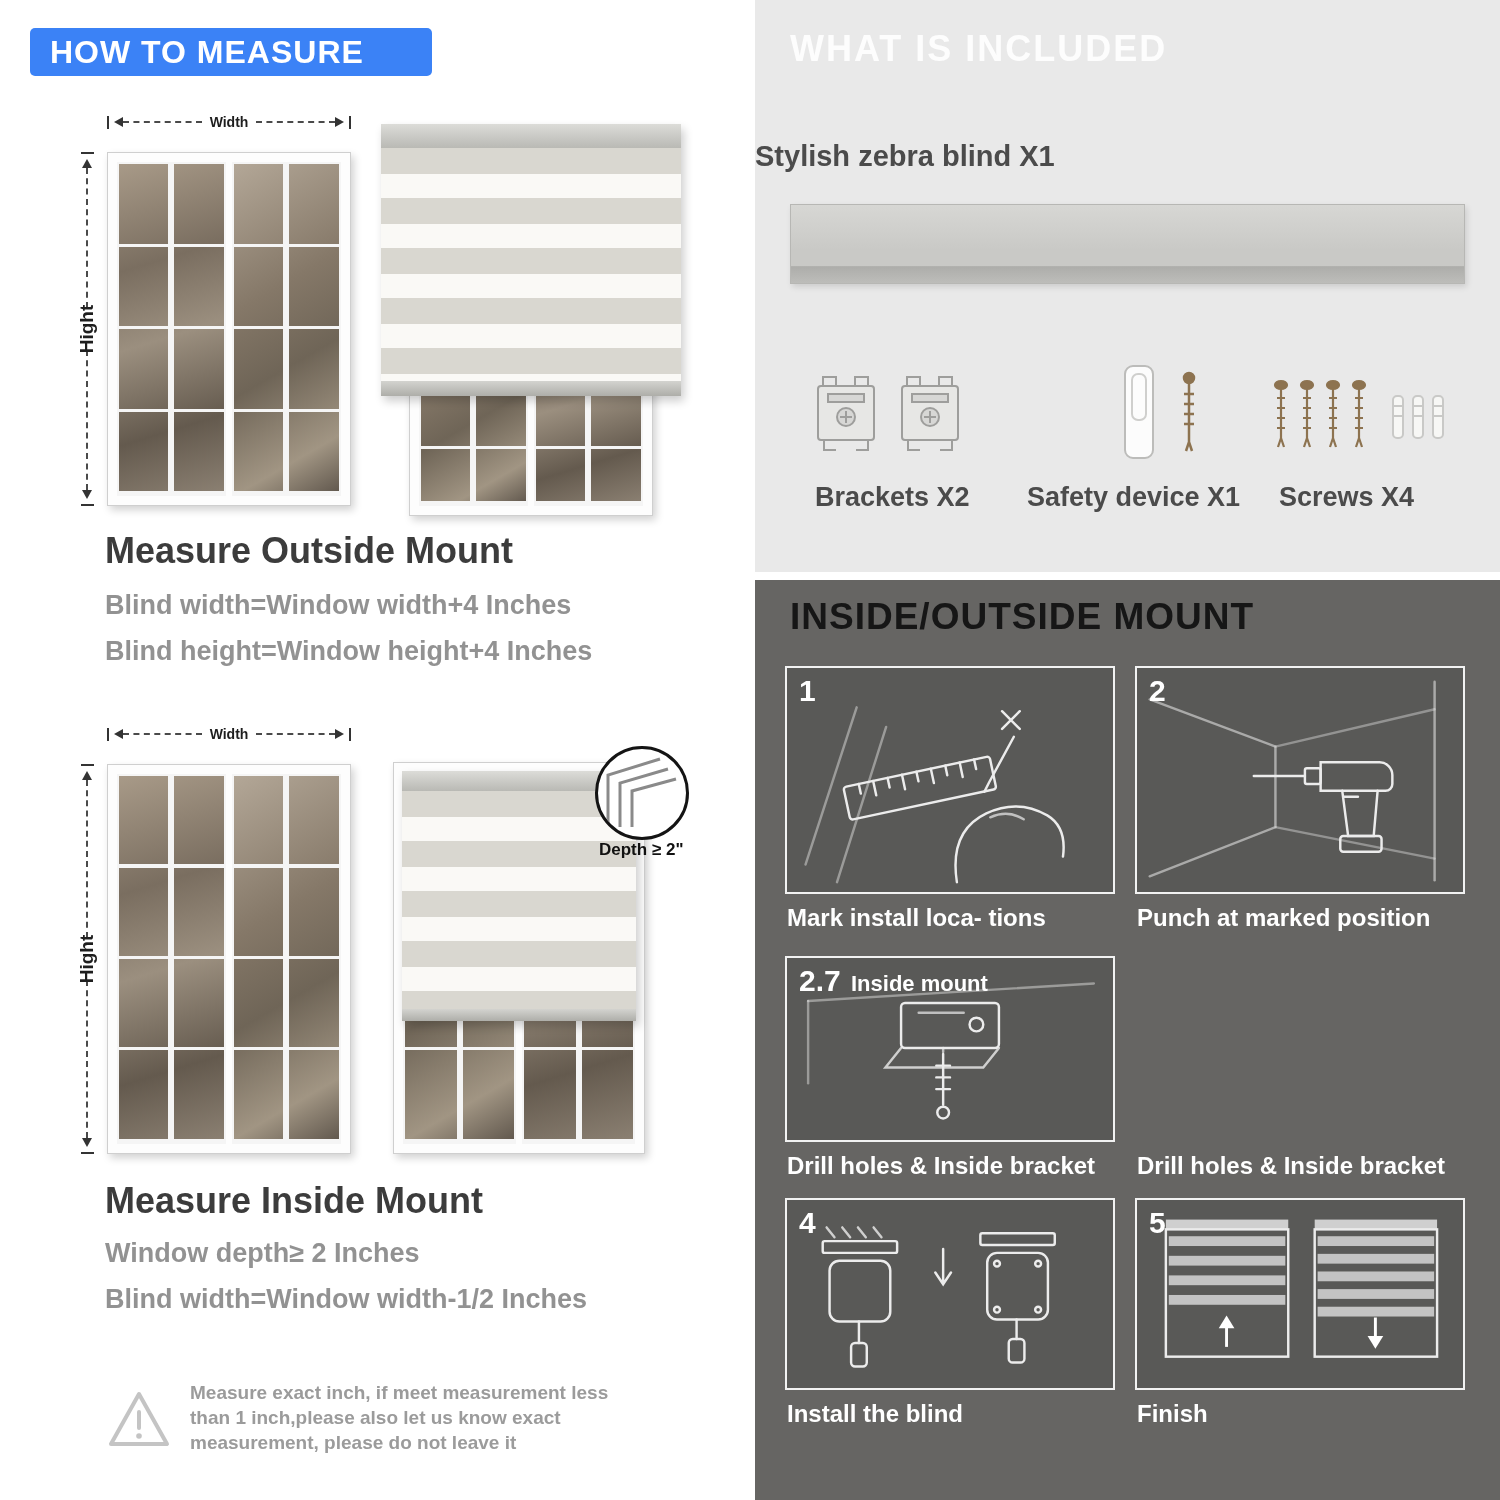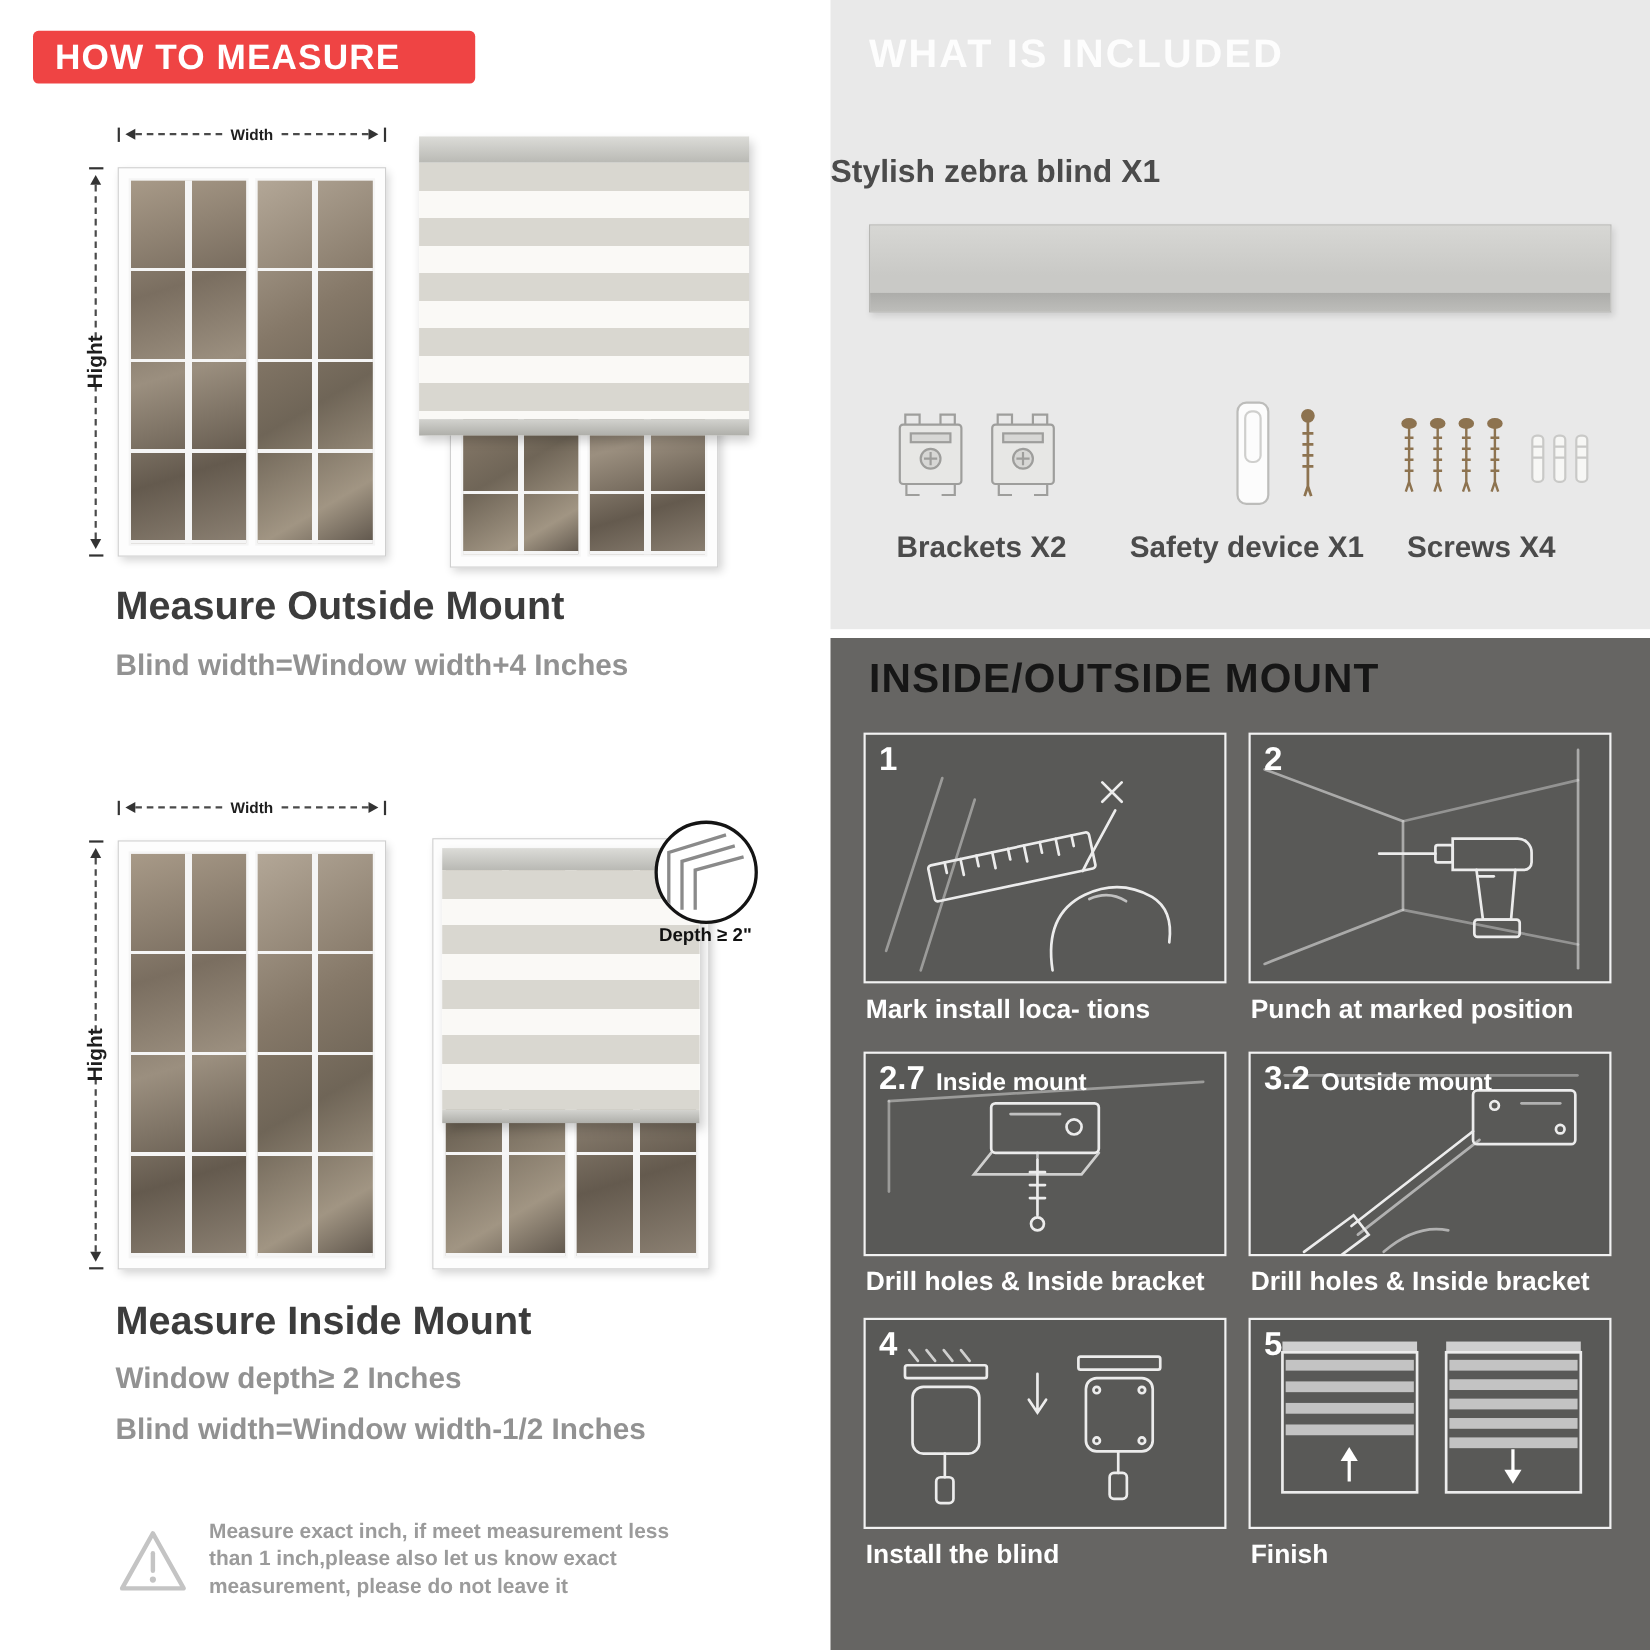--- a/index.html
+++ b/index.html
@@ -3,21 +3,21 @@
 <meta charset="utf-8">
 <style>
   html,body{margin:0;padding:0;}
   .page{position:relative;width:1500px;height:1500px;background:#fff;
         font-family:"Liberation Sans",sans-serif;overflow:hidden;}
 
   
   .abs{position:absolute;}
 
   
-  .htm-header{left:30px;top:28px;width:382px;height:48px;background:#ef4444;border-radius:5px;
+  .htm-header{left:30px;top:28px;width:382px;height:48px;background:#3b82f6;border-radius:5px;
               color:#fff;font-size:32px;font-weight:bold;line-height:48px;padding-left:20px;letter-spacing:1px;}
   .big-heading{font-size:36px;font-weight:bold;color:#3c3c3c;}
   .gray-line{font-size:27px;font-weight:bold;color:#929292;}
 
   
   .window{display:flex;background:#fdfdfd;border:1px solid #cfcfcf;padding:6px;box-sizing:border-box;
           box-shadow:3px 4px 8px rgba(0,0,0,.18);}
   .sash{position:relative;flex:1;margin:3px;border:2px solid #f5f5f5;
     background:
       repeating-linear-gradient(to bottom, rgba(255,255,255,0) 0 calc(25% - 3px), #f5f5f5 calc(25% - 3px) 25%),
@@ -108,20 +108,21 @@
       <div class="abs zebra" style="left:0;top:0;width:300px;height:272px;">
         <div class="cassette"></div>
         <div class="fabric"></div>
         <div class="rail"></div>
       </div>
     </div>
   </div>
 
   <div class="abs big-heading" style="left:105px;top:530px;">Measure Outside Mount</div>
   <div class="abs gray-line" style="left:105px;top:590px;">Blind width=Window width+4 Inches</div>
+  <div class="abs gray-line" style="left:105px;top:636px;">Blind height=Window height+4 Inches</div>
 
   <div class="abs" style="left:75px;top:718px;width:640px;height:452px;">
     <div class="abs h-arrow" style="left:32px;top:8px;width:244px;">
       <span class="tick"></span>
         <span class="ah-l"></span>
         <span class="dash"></span>
       <span class="arrow-label">Width</span>
       <span class="dash"></span>
         <span class="ah-r"></span>
         <span class="tick"></span>
@@ -297,37 +298,20 @@
           <path d="M115 92 l-16 20 h100 l16 -20" opacity=".8"></path>
           <circle cx="192" cy="68" r="7"></circle>
           <path d="M133 56 h46" opacity=".7"></path>
           <path d="M158 98 V150 M151 110 h14 M151 122 h14 M151 134 h14"></path>
           <circle cx="158" cy="158" r="6"></circle>
           <path d="M158 92 v6" stroke-dasharray="4 4" opacity=".7"></path>
         </g>
       </svg>
     </div>
 
-    <div class="panel" style="left:380px;top:376px;width:330px;height:186px;">
-      <span class="pnum">3.2</span>
-      <span class="plabel">Outside mount</span>
-      <svg viewBox="0 0 330 186">
-        <g stroke="#ececec" fill="none" stroke-width="2.5" stroke-linecap="round">
-          <path d="M30 20 L302 20" opacity=".4"></path>
-          <rect x="205" y="34" width="95" height="50" rx="4"></rect>
-          <circle cx="225" cy="48" r="4"></circle>
-            <circle cx="286" cy="70" r="4"></circle>
-          <path d="M250 46 h36" opacity=".6"></path>
-          <path d="M92 160 L205 72"></path>
-          <path d="M98 168 L211 80" opacity=".6"></path>
-          <path d="M48 184 l46 -34 l14 18 l-40 30"></path>
-          <path d="M122 184 q30 -26 60 -20" opacity=".6"></path>
-        </g>
-      </svg>
-    </div>
     <div class="caption" style="left:32px;top:572px;">Drill holes &amp;  Inside bracket</div>
     <div class="caption" style="left:382px;top:572px;">Drill holes &amp;  Inside bracket</div>
 
     <div class="panel" style="left:30px;top:618px;width:330px;height:192px;">
       <span class="pnum">4</span>
       <svg viewBox="0 0 330 192">
         <g stroke="#ececec" fill="none" stroke-width="2.5" stroke-linecap="round">
           <path d="M39 28 l8 10 M55 28 l8 10 M71 28 l8 10 M87 28 l8 10" opacity=".8"></path>
           <rect x="35" y="42" width="76" height="12" rx="2"></rect>
           <rect x="42" y="62" width="62" height="62" rx="10"></rect>

